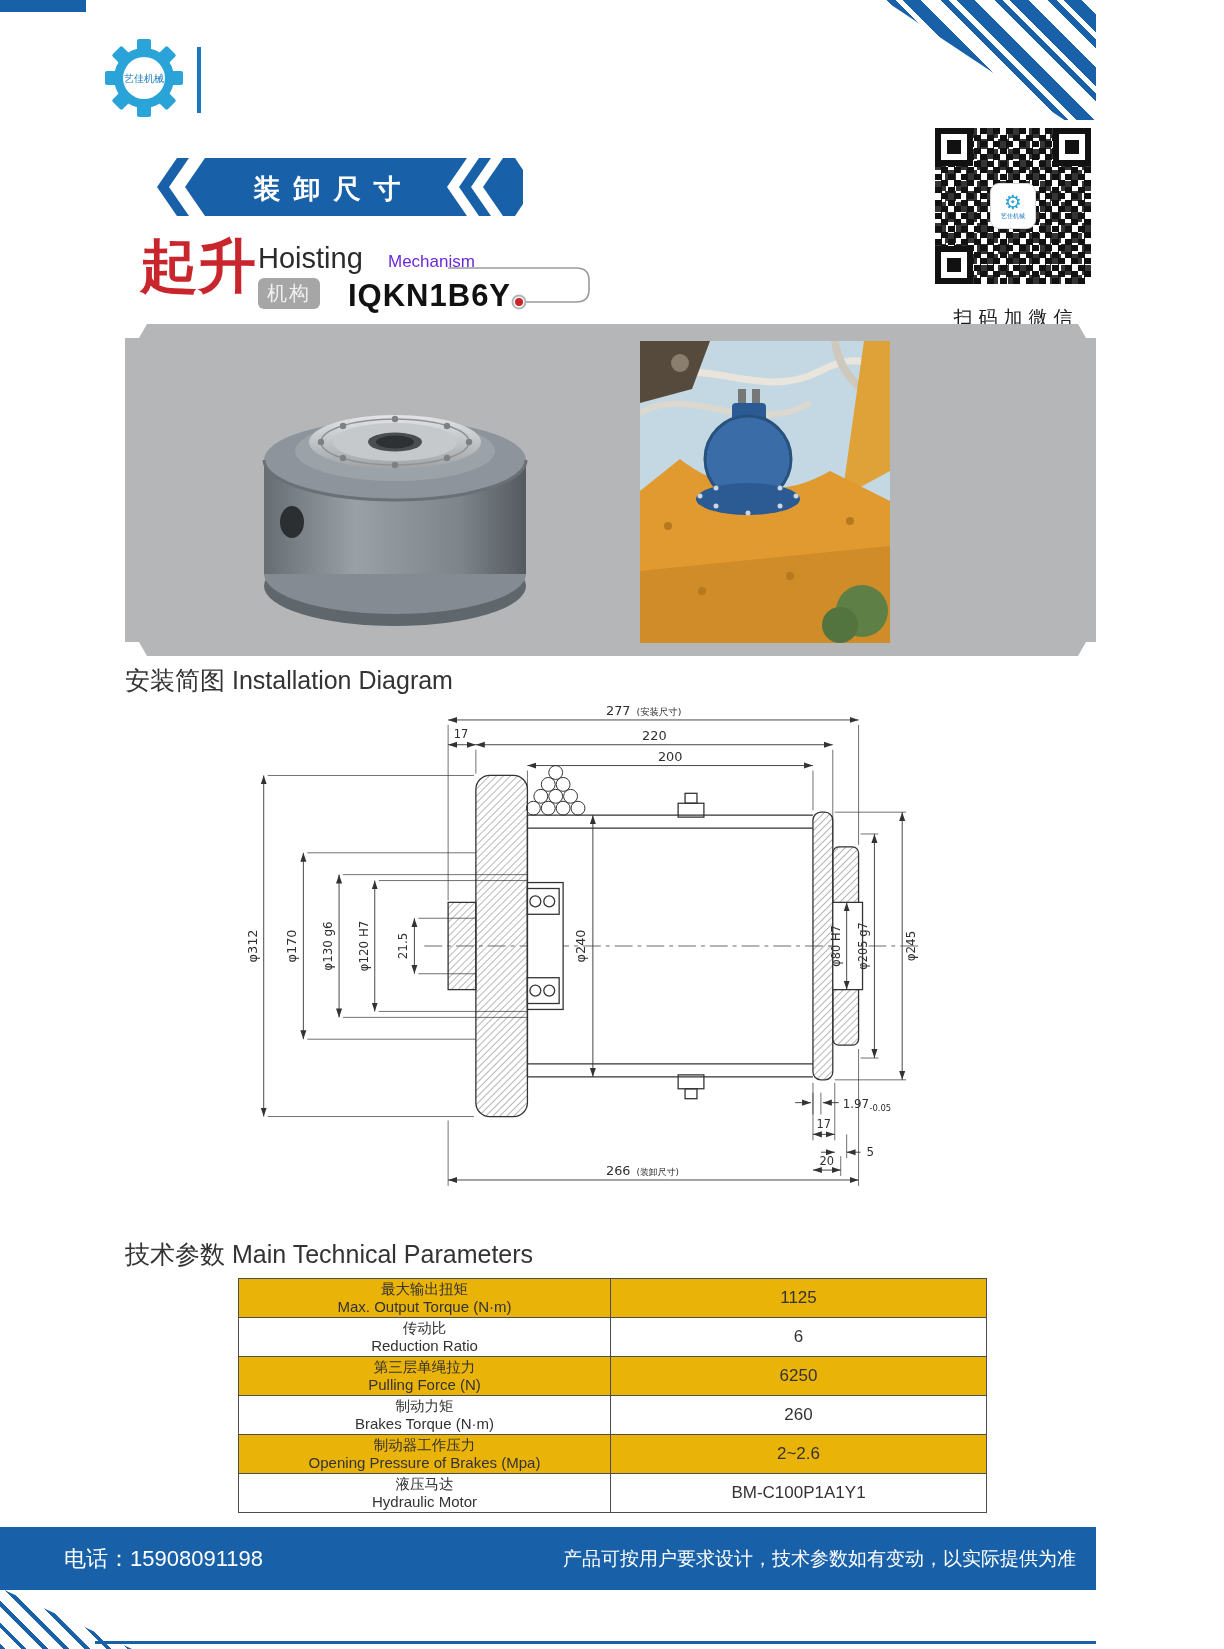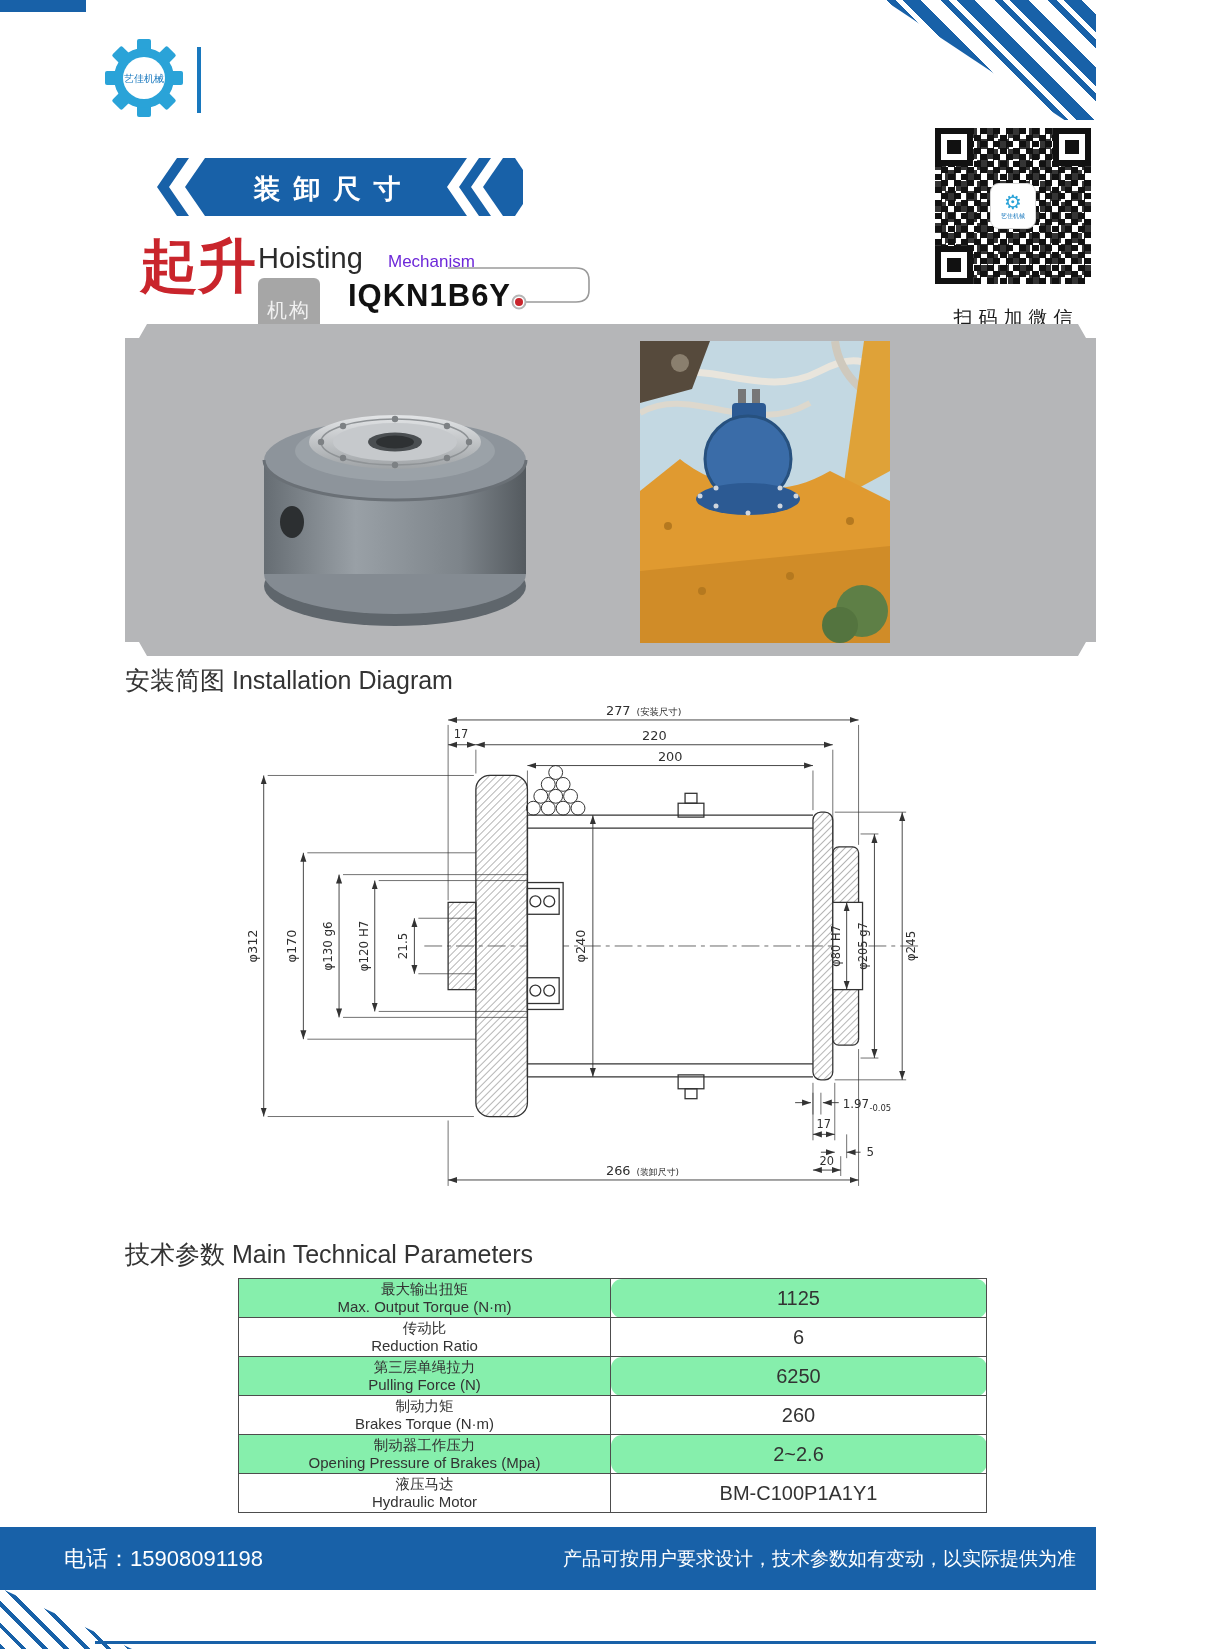--- a/index.html
+++ b/index.html
@@ -45,21 +45,21 @@
   .qr-logo .t { font-size:6px; color:#1878be; }
   .qr-caption { margin-top:13px; text-align:center; font-size:19px; color:#1c1c1c; letter-spacing:6px; text-indent:6px; }
 
   
   .title-block { position:absolute; left:140px; top:236px; width:490px; height:90px; }
   .t-cn { position:absolute; left:0; top:0; font-size:58px; line-height:62px; font-weight:bold; color:#c9252c;
     font-family:"Liberation Serif","DejaVu Serif",serif;text-align:right; }
   .t-en1 { position:absolute; left:118px; top:6px; font-size:29px; color:#2b2b2b; font-weight:500; }
   .t-en2 { position:absolute; left:248px; top:16px; font-size:17px; color:#6d28d9; }
   .t-cn2 { position:absolute; left:118px; top:42px; background:#a6a6a6; color:#f0f0f0; font-size:20px;
-    padding:19px 9px; border-radius:6px; letter-spacing:2px; }
+    padding:2px 9px; border-radius:6px; letter-spacing:2px; }
   .t-model { position:absolute; left:208px; top:42px; font-size:31px; font-weight:bold; letter-spacing:1px;
     color:#111; font-family:Liberation Sans, sans-serif; }
   .t-bracket { position:absolute; left:300px; top:24px; }
 
   
   .photo-panel { position:absolute; left:125px; top:324px; width:975px; height:332px; background:#b5b6b8;
     clip-path:polygon(0 14px, 14px 14px, 22px 0, calc(100% - 22px) 0, calc(100% - 14px) 14px, 100% 14px,
       100% calc(100% - 14px), calc(100% - 14px) calc(100% - 14px), calc(100% - 22px) 100%, 22px 100%,
       14px calc(100% - 14px), 0 calc(100% - 14px)); }
   .photo-left { position:absolute; left:55px; top:6px; }
@@ -70,24 +70,24 @@
   .sec-h .cn { margin-right:7px; }
   .diagram-h { top:664px; } .params-h { top:1238px; }
 
   .diagram { position:absolute; left:230px; top:698px; }
   .diagram text { font-family:"DejaVu Sans",sans-serif; fill:#2f2f2f; }
 
   
   .params { position:absolute; left:238px; top:1278px; width:749px; border-collapse:collapse; table-layout:fixed; }
   .params td { border:1px solid #4d4d4d; height:39px; text-align:center; vertical-align:middle; padding:2px 4px; color:#333; }
   .params td.lbl { width:372px; }
-  .params tr.alt { background:#86efac; }
+  .params tr.alt { background:#eab308; }
   .params .cn { font-size:14.5px; line-height:17px; }
   .params .en { font-size:15px; line-height:17px; }
-  .params .val { font-size:20px;border-radius:11px; }
+  .params .val { font-size:17px; }
 
   
   .footer { position:absolute; left:0; top:1527px; width:1224px; height:63px; background:#1861a8;
     display:flex; align-items:center; justify-content:space-between; padding:0 148px 0 64px; }
   .footer .phone { color:#fff; font-size:22px; }
   .footer .note { color:#fff; font-size:19px; }
 </style>
 </head>
 <body>
 

